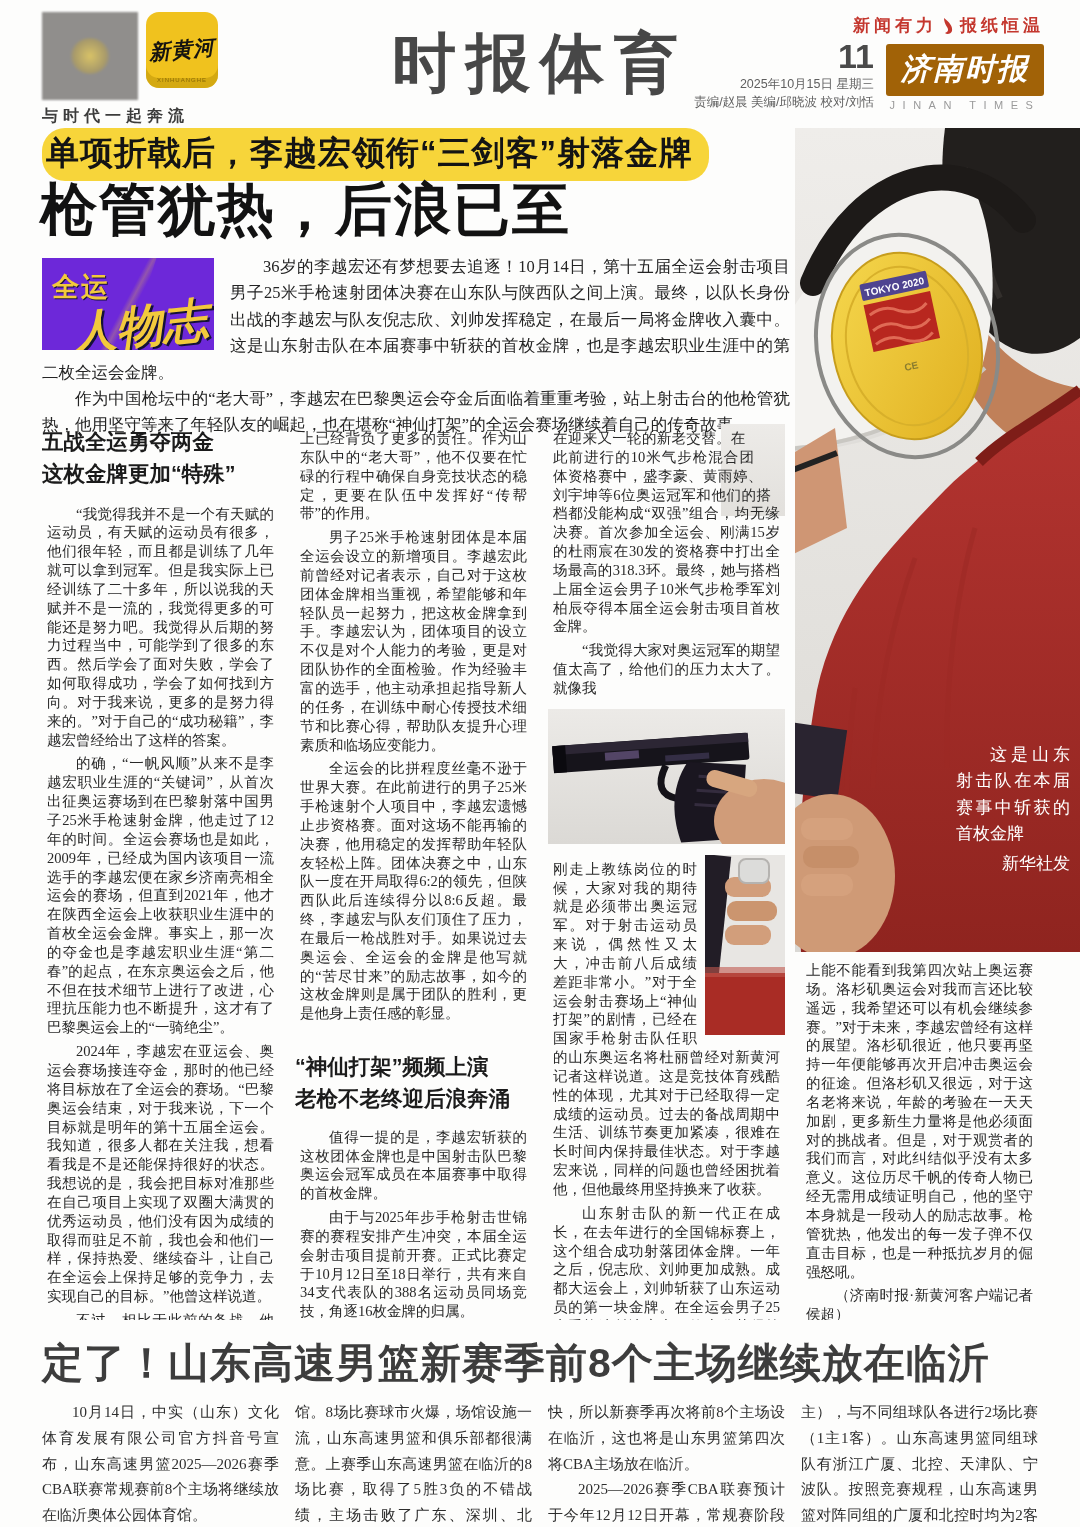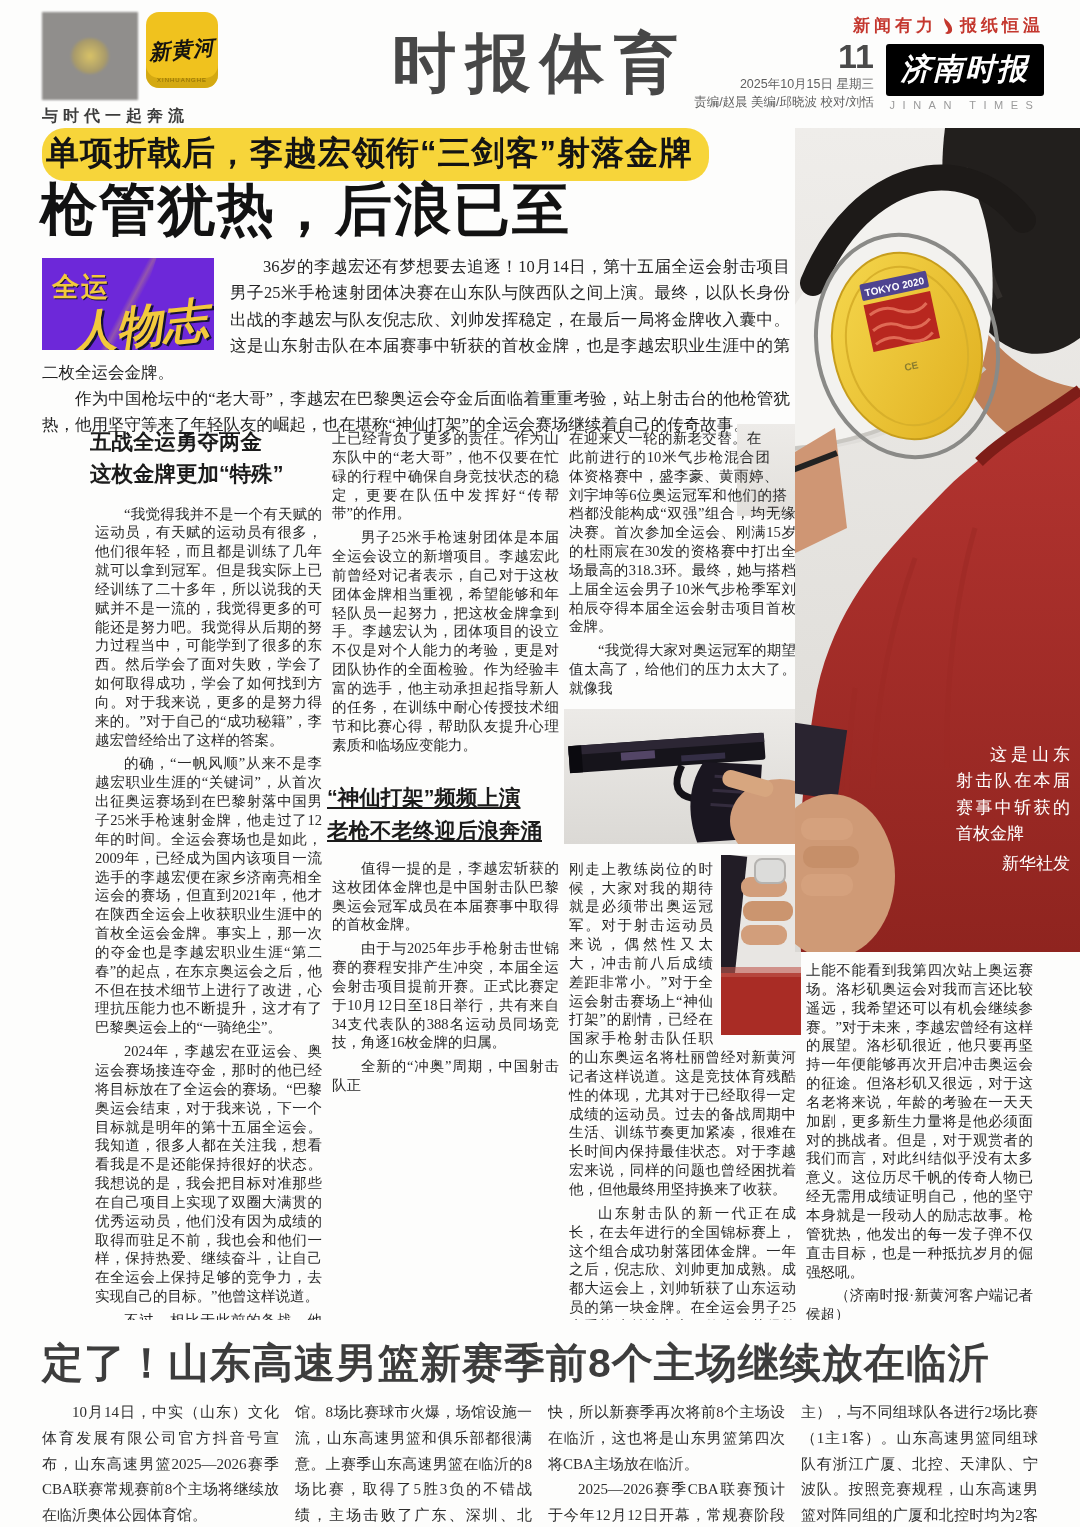--- a/index.html
+++ b/index.html
@@ -33,21 +33,21 @@
     letter-spacing:10px; color:#474747; }
 
   .header-right { position:absolute; right:36px; top:14px; text-align:right; }
   .slogan { font-family:"Liberation Sans",sans-serif; font-weight:700; font-size:17px;
     letter-spacing:4px; color:#c4372e; display:flex; align-items:center; justify-content:flex-end; gap:4px; }
   .hr-row { display:flex; align-items:flex-end; gap:12px; margin-top:2px; }
   .hr-meta { text-align:right; font-family:"Liberation Sans",sans-serif; }
   .pageno { font-size:34px; font-weight:800; color:#4a4a4a; line-height:1.05; }
   .date-line, .staff-line { font-size:12.5px; color:#5f5f5f; line-height:1.45; }
   .brand { width:158px; }
-  .brand-box { width:158px; height:52px; background:#000000; border-radius:3px;
+  .brand-box { width:158px; height:52px; background:#a16207; border-radius:3px;
     display:flex; align-items:center; justify-content:center;
     font-family:Liberation Mono, monospace; font-style:italic; font-weight:900;
     font-size:30px; color:#ffffff; letter-spacing:2px; }
   .brand-en { margin-top:3px; font-family:"Liberation Sans",sans-serif; font-size:11px;
     color:#9a9a9a; letter-spacing:7.5px; text-align:center; }
 
   
   .kicker { position:absolute; left:42px; top:128px; }
   .kicker-text { display:inline-block; background:#f7d53a; color:#141414;
     font-family:"Liberation Sans",sans-serif; font-weight:800; font-size:33px;
@@ -68,27 +68,27 @@
   .badge .badge-main { position:absolute; right:6px; bottom:0px;
     font-family:"Liberation Serif",serif; font-style:italic; font-weight:900;
     font-size:46px; color:#f2c93c; transform:rotate(-6deg);
     text-shadow:2px 2px 0 #141236; line-height:1; }
   .badge .badge-slash { position:absolute; left:70px; top:-10px; width:26px; height:130px;
     background:linear-gradient(100deg, transparent 40%, rgba(242,201,60,.28) 50%, transparent 62%);
     transform:rotate(18deg); }
 
   
   .columns { position:absolute; left:42px; top:424px; width:996px; height:896px;
-    display:flex; font-size:14.5px; line-height:1.3; text-align:justify; color:#282828;justify-content:flex-end; }
+    display:flex; gap:16px; font-size:14.5px; line-height:1.3; text-align:justify; color:#282828; }
   .col { width:237px; overflow:hidden; }
   .col p { margin:5px; text-indent:2em; }
   .col p.cont { text-indent:0; }
   .col-subhead { font-family:"Liberation Sans",sans-serif; font-weight:800;
     font-size:21.5px; line-height:1.5; color:#1b1b1b; margin:2px 0 14px; text-indent:0; text-align:left; }
-  .col-subhead.mid { margin:28px 0 12px;text-decoration:underline; }
+  .col-subhead.mid { margin:28px 0 12px; }
   .byline { text-indent:1em; }
 
   .wrap-spacer { float:right; width:64px; height:92px; margin-left:6px;
     shape-outside:polygon(40% 0, 100% 0, 100% 100%);
     background:linear-gradient(180deg,#edebe8,#e2e0dc); }
   .pistol-photo { width:237px; height:135px; margin:6px 0 6px; }
   .hand-spacer { float:right; width:80px; height:180px; margin:0 0 6px 8px; }
   .photo-gap { height:532px; }
 
   
@@ -175,20 +175,21 @@
       </div>
       <p>“我觉得我并不是一个有天赋的运动员，有天赋的运动员有很多，他们很年轻，而且都是训练了几年就可以拿到冠军。但是我实际上已经训练了二十多年，所以说我的天赋并不是一流的，我觉得更多的可能还是努力吧。我觉得从后期的努力过程当中，可能学到了很多的东西。然后学会了面对失败，学会了如何取得成功，学会了如何找到方向。对于我来说，更多的是努力得来的。”对于自己的“成功秘籍”，李越宏曾经给出了这样的答案。</p>
       <p>的确，“一帆风顺”从来不是李越宏职业生涯的“关键词”，从首次出征奥运赛场到在巴黎射落中国男子25米手枪速射金牌，他走过了12年的时间。全运会赛场也是如此，2009年，已经成为国内该项目一流选手的李越宏便在家乡济南亮相全运会的赛场，但直到2021年，他才在陕西全运会上收获职业生涯中的首枚全运会金牌。事实上，那一次的夺金也是李越宏职业生涯“第二春”的起点，在东京奥运会之后，他不但在技术细节上进行了改进，心理抗压能力也不断提升，这才有了巴黎奥运会上的“一骑绝尘”。</p>
       <p>2024年，李越宏在亚运会、奥运会赛场接连夺金，那时的他已经将目标放在了全运会的赛场。“巴黎奥运会结束，对于我来说，下一个目标就是明年的第十五届全运会。我知道，很多人都在关注我，想看看我是不是还能保持很好的状态。我想说的是，我会把目标对准那些在自己项目上实现了双圈大满贯的优秀运动员，他们没有因为成绩的取得而驻足不前，我也会和他们一样，保持热爱、继续奋斗，让自己在全运会上保持足够的竞争力，去实现自己的目标。”他曾这样说道。</p>
       <p>不过，相比于此前的备战，他的身</p>
     </div>
 
     <div class="col">
       <p class="cont">上已经背负了更多的责任。作为山东队中的“老大哥”，他不仅要在忙碌的行程中确保自身竞技状态的稳定，更要在队伍中发挥好“传帮带”的作用。</p>
       <p>男子25米手枪速射团体是本届全运会设立的新增项目。李越宏此前曾经对记者表示，自己对于这枚团体金牌相当重视，希望能够和年轻队员一起努力，把这枚金牌拿到手。李越宏认为，团体项目的设立不仅是对个人能力的考验，更是对团队协作的全面检验。作为经验丰富的选手，他主动承担起指导新人的任务，在训练中耐心传授技术细节和比赛心得，帮助队友提升心理素质和临场应变能力。</p>
+      <p>全运会的比拼程度丝毫不逊于世界大赛。在此前进行的男子25米手枪速射个人项目中，李越宏遗憾止步资格赛。面对这场不能再输的决赛，他用稳定的发挥帮助年轻队友轻松上阵。团体决赛之中，山东队一度在开局取得6:2的领先，但陕西队此后连续得分以8:6反超。最终，李越宏与队友们顶住了压力，在最后一枪战胜对手。如果说过去奥运会、全运会的金牌是他写就的“苦尽甘来”的励志故事，如今的这枚金牌则是属于团队的胜利，更是他身上责任感的彰显。</p>
       <div class="col-subhead mid">
         <div>“神仙打架”频频上演</div>
         <div>老枪不老终迎后浪奔涌</div>
       </div>
       <p>值得一提的是，李越宏斩获的这枚团体金牌也是中国射击队巴黎奥运会冠军成员在本届赛事中取得的首枚金牌。</p>
       <p>由于与2025年步手枪射击世锦赛的赛程安排产生冲突，本届全运会射击项目提前开赛。正式比赛定于10月12日至18日举行，共有来自34支代表队的388名运动员同场竞技，角逐16枚金牌的归属。</p>
       <p>全新的“冲奥”周期，中国射击队正</p>
     </div>
 
     <div class="col">

